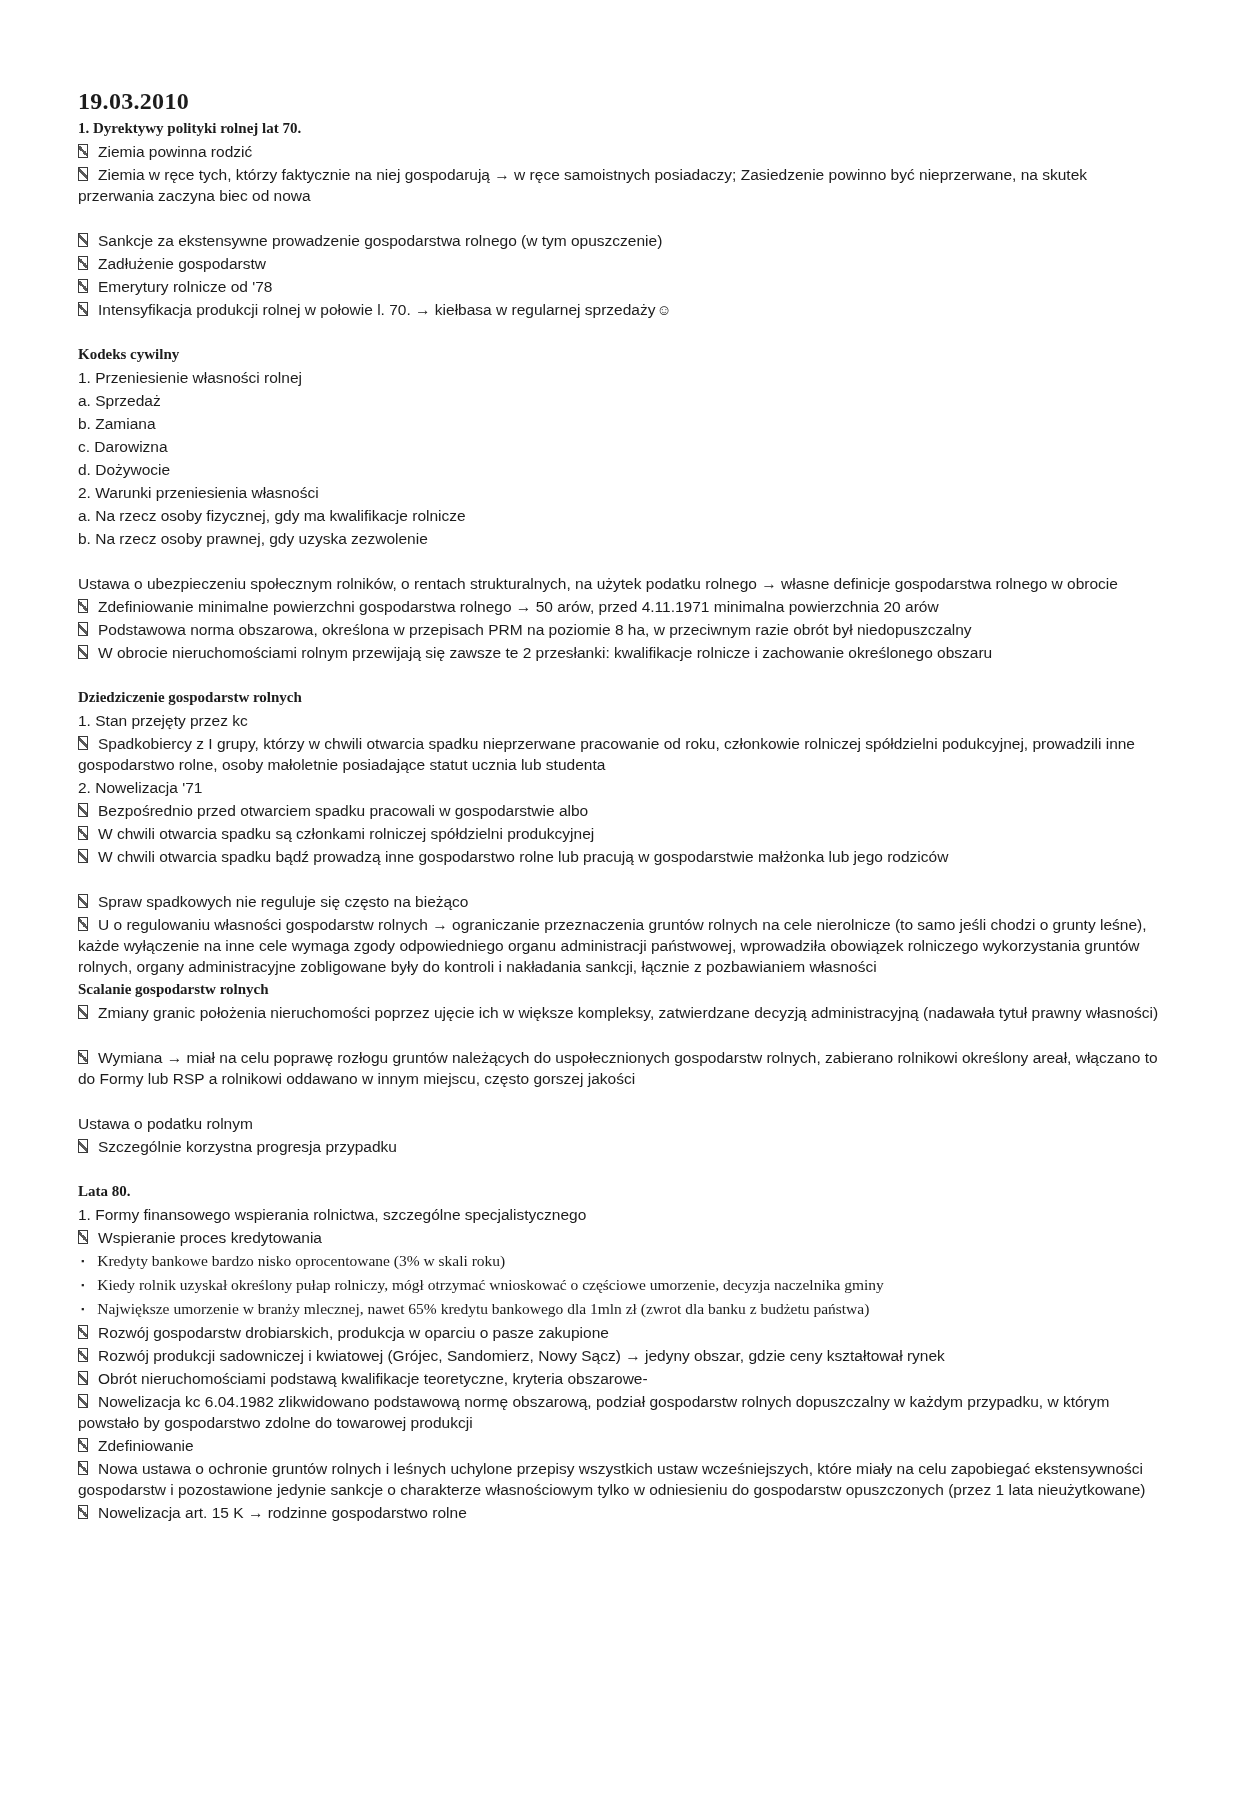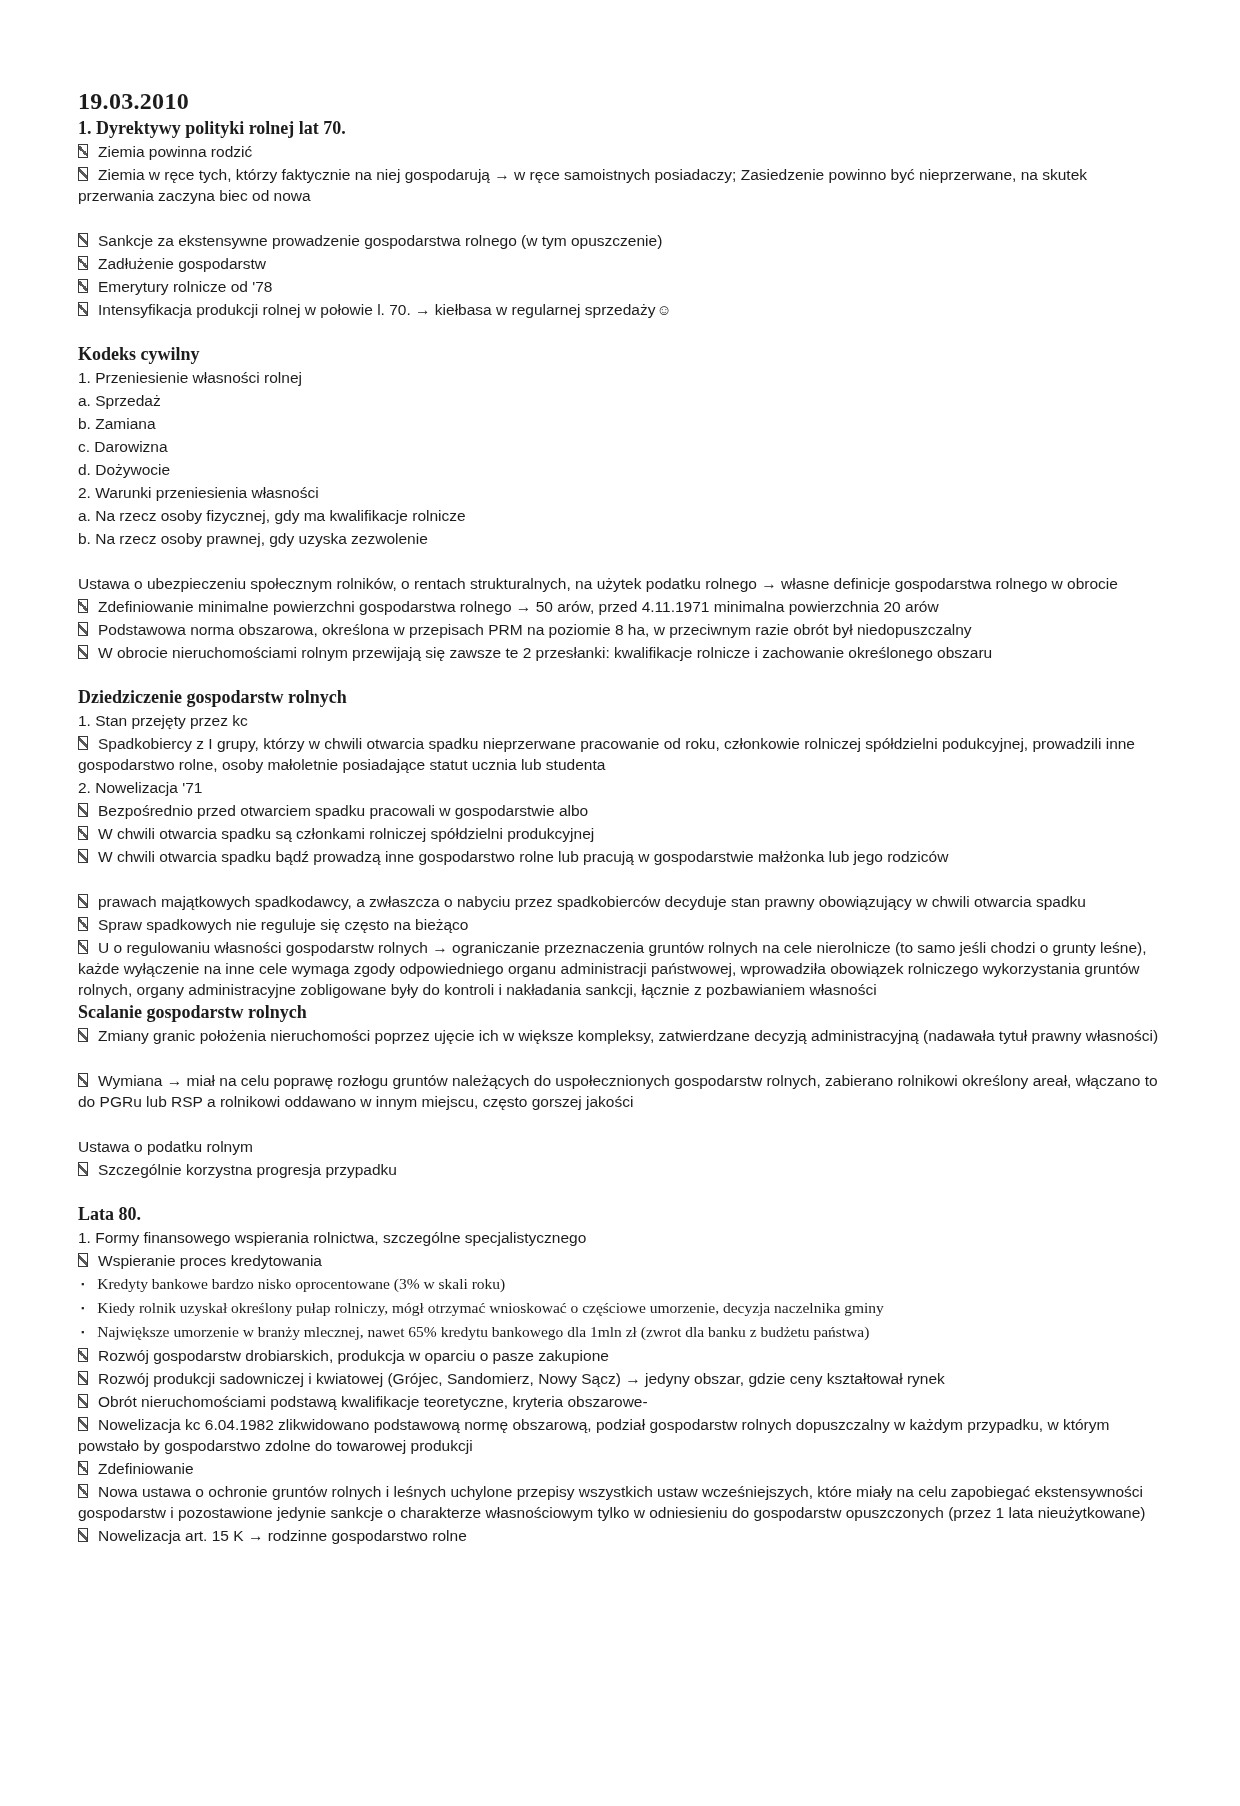--- a/index.html
+++ b/index.html
@@ -23,21 +23,21 @@
     font-family: "Liberation Serif", serif;
     font-weight: bold;
     font-size: 24px;
     line-height: 30px;
     margin: 0 0 2px 0;
     letter-spacing: 0.3px;
   }
   .heading {
     font-family: "Liberation Serif", serif;
     font-weight: bold;
-    font-size: 18px;
+    font-size: 15px;
   }
   .para { }
   .spacer { height: 20px; }
   .bullet .tofu {
     display: inline-block;
     width: 8px;
     height: 12px;
     border: 1px solid #3a3a3a;
     margin-right: 10px;
     vertical-align: -1px;
@@ -87,27 +87,26 @@
       <div class="block bullet"><span class="tofu"></span><span class="txt">W obrocie nieruchomościami rolnym przewijają się zawsze te 2 przesłanki: kwalifikacje rolnicze i zachowanie określonego obszaru</span></div>
       <div class="block spacer"></div>
       <div class="block heading">Dziedziczenie gospodarstw rolnych</div>
       <div class="block para">1. Stan przejęty przez kc</div>
       <div class="block bullet"><span class="tofu"></span><span class="txt">Spadkobiercy z I grupy, którzy w chwili otwarcia spadku nieprzerwane pracowanie od roku, członkowie rolniczej spółdzielni podukcyjnej, prowadzili inne gospodarstwo rolne, osoby małoletnie posiadające statut ucznia lub studenta</span></div>
       <div class="block para">2. Nowelizacja '71</div>
       <div class="block bullet"><span class="tofu"></span><span class="txt">Bezpośrednio przed otwarciem spadku pracowali w gospodarstwie albo</span></div>
       <div class="block bullet"><span class="tofu"></span><span class="txt">W chwili otwarcia spadku są członkami rolniczej spółdzielni produkcyjnej</span></div>
       <div class="block bullet"><span class="tofu"></span><span class="txt">W chwili otwarcia spadku bądź prowadzą inne gospodarstwo rolne lub pracują w gospodarstwie małżonka lub jego rodziców</span></div>
       <div class="block spacer"></div>
-      <div class="block bullet"><span class="tofu"></span><span class="txt">prawach majątkowych spadkodawcy, a zwłaszcza o nabyciu przez spadkobierców decyduje stan prawny obowiązujący w chwili otwarcia spadku</span></div>
       <div class="block bullet"><span class="tofu"></span><span class="txt">Spraw spadkowych nie reguluje się często na bieżąco</span></div>
       <div class="block bullet"><span class="tofu"></span><span class="txt">U o regulowaniu własności gospodarstw rolnych → ograniczanie przeznaczenia gruntów rolnych na cele nierolnicze (to samo jeśli chodzi o grunty leśne), każde wyłączenie na inne cele wymaga zgody odpowiedniego organu administracji państwowej, wprowadziła obowiązek rolniczego wykorzystania gruntów rolnych, organy administracyjne zobligowane były do kontroli i nakładania sankcji, łącznie z pozbawianiem własności</span></div>
       <div class="block heading">Scalanie gospodarstw rolnych</div>
       <div class="block bullet"><span class="tofu"></span><span class="txt">Zmiany granic położenia nieruchomości poprzez ujęcie ich w większe kompleksy, zatwierdzane decyzją administracyjną (nadawała tytuł prawny własności)</span></div>
       <div class="block spacer"></div>
-      <div class="block bullet"><span class="tofu"></span><span class="txt">Wymiana → miał na celu poprawę rozłogu gruntów należących do uspołecznionych gospodarstw rolnych, zabierano rolnikowi określony areał, włączano to do PGRu lub RSP a rolnikowi oddawano w innym miejscu, często gorszej jakości</span></div>
+      <div class="block bullet"><span class="tofu"></span><span class="txt">Wymiana → miał na celu poprawę rozłogu gruntów należących do uspołecznionych gospodarstw rolnych, zabierano rolnikowi określony areał, włączano to do Formy lub RSP a rolnikowi oddawano w innym miejscu, często gorszej jakości</span></div>
       <div class="block spacer"></div>
       <div class="block para">Ustawa o podatku rolnym</div>
       <div class="block bullet"><span class="tofu"></span><span class="txt">Szczególnie korzystna progresja przypadku</span></div>
       <div class="block spacer"></div>
       <div class="block heading">Lata 80.</div>
       <div class="block para">1. Formy finansowego wspierania rolnictwa, szczególne specjalistycznego</div>
       <div class="block bullet"><span class="tofu"></span><span class="txt">Wspieranie proces kredytowania</span></div>
       <div class="block subbullet"><span class="sq">▪</span><span class="txt">Kredyty bankowe bardzo nisko oprocentowane (3% w skali roku)</span></div>
       <div class="block subbullet"><span class="sq">▪</span><span class="txt">Kiedy rolnik uzyskał określony pułap rolniczy, mógł otrzymać wnioskować o częściowe umorzenie, decyzja naczelnika gminy</span></div>
       <div class="block subbullet"><span class="sq">▪</span><span class="txt">Największe umorzenie w branży mlecznej, nawet 65% kredytu bankowego dla 1mln zł (zwrot dla banku z budżetu państwa)</span></div>

